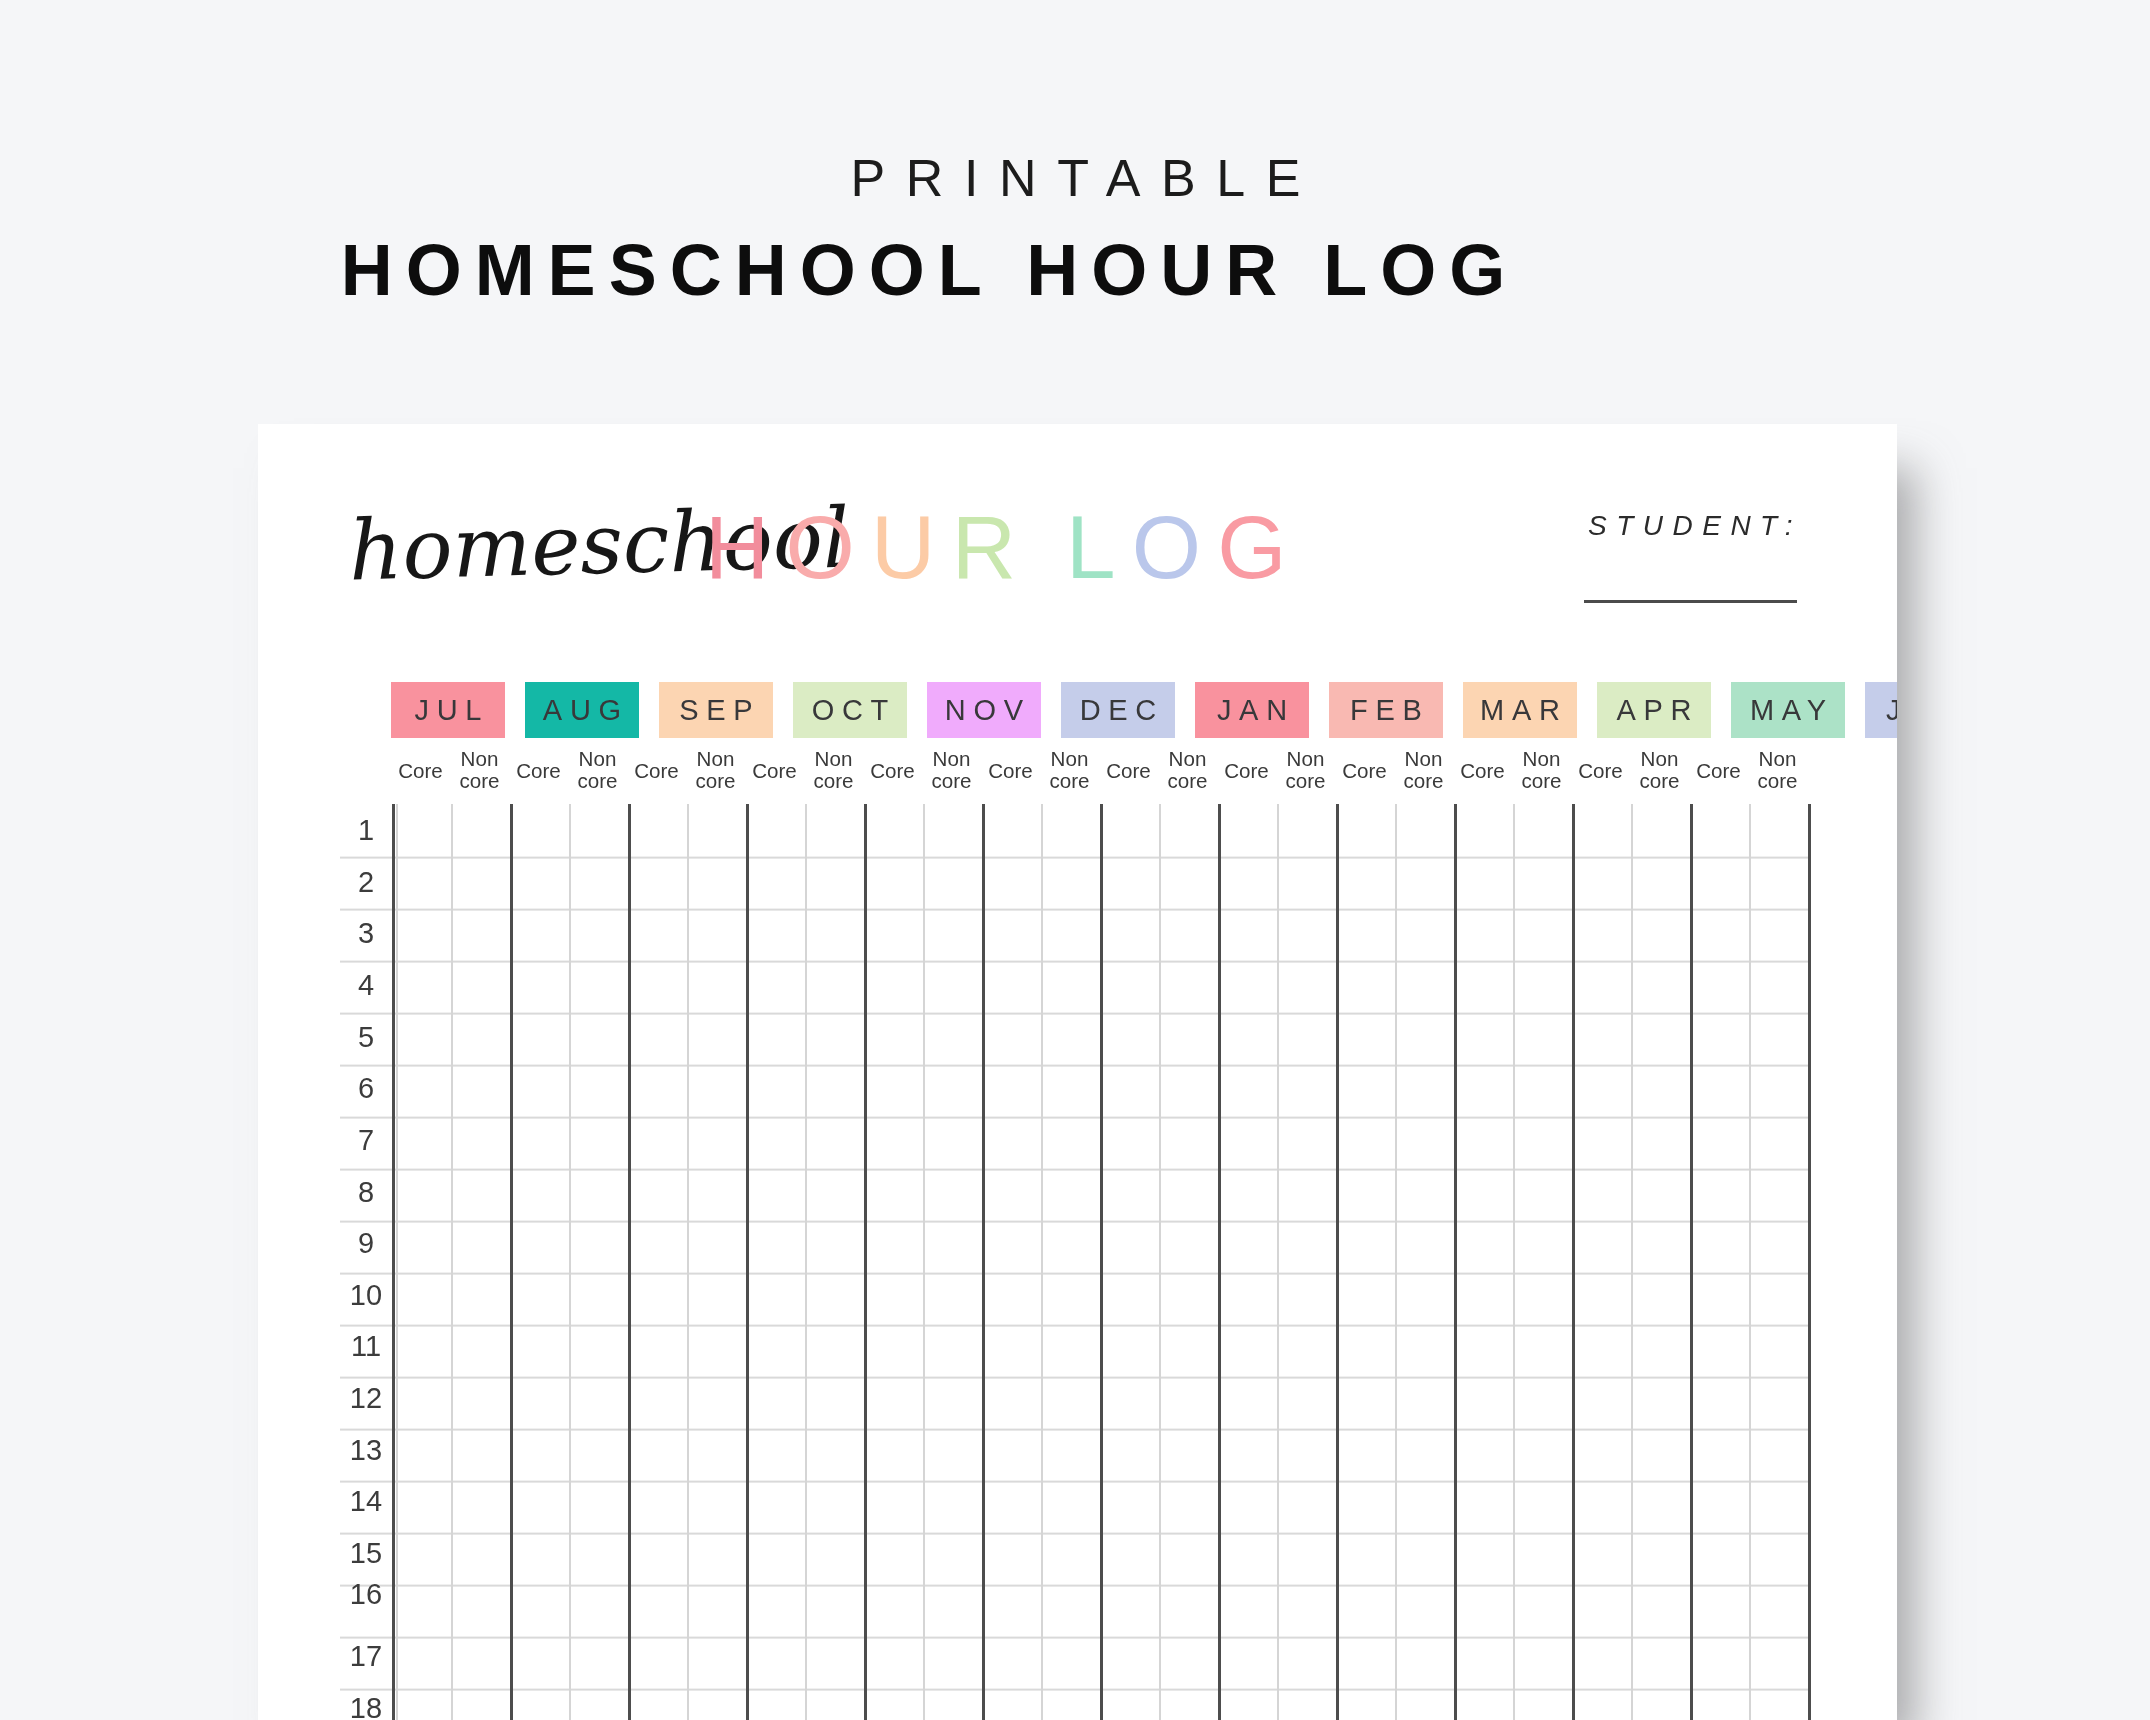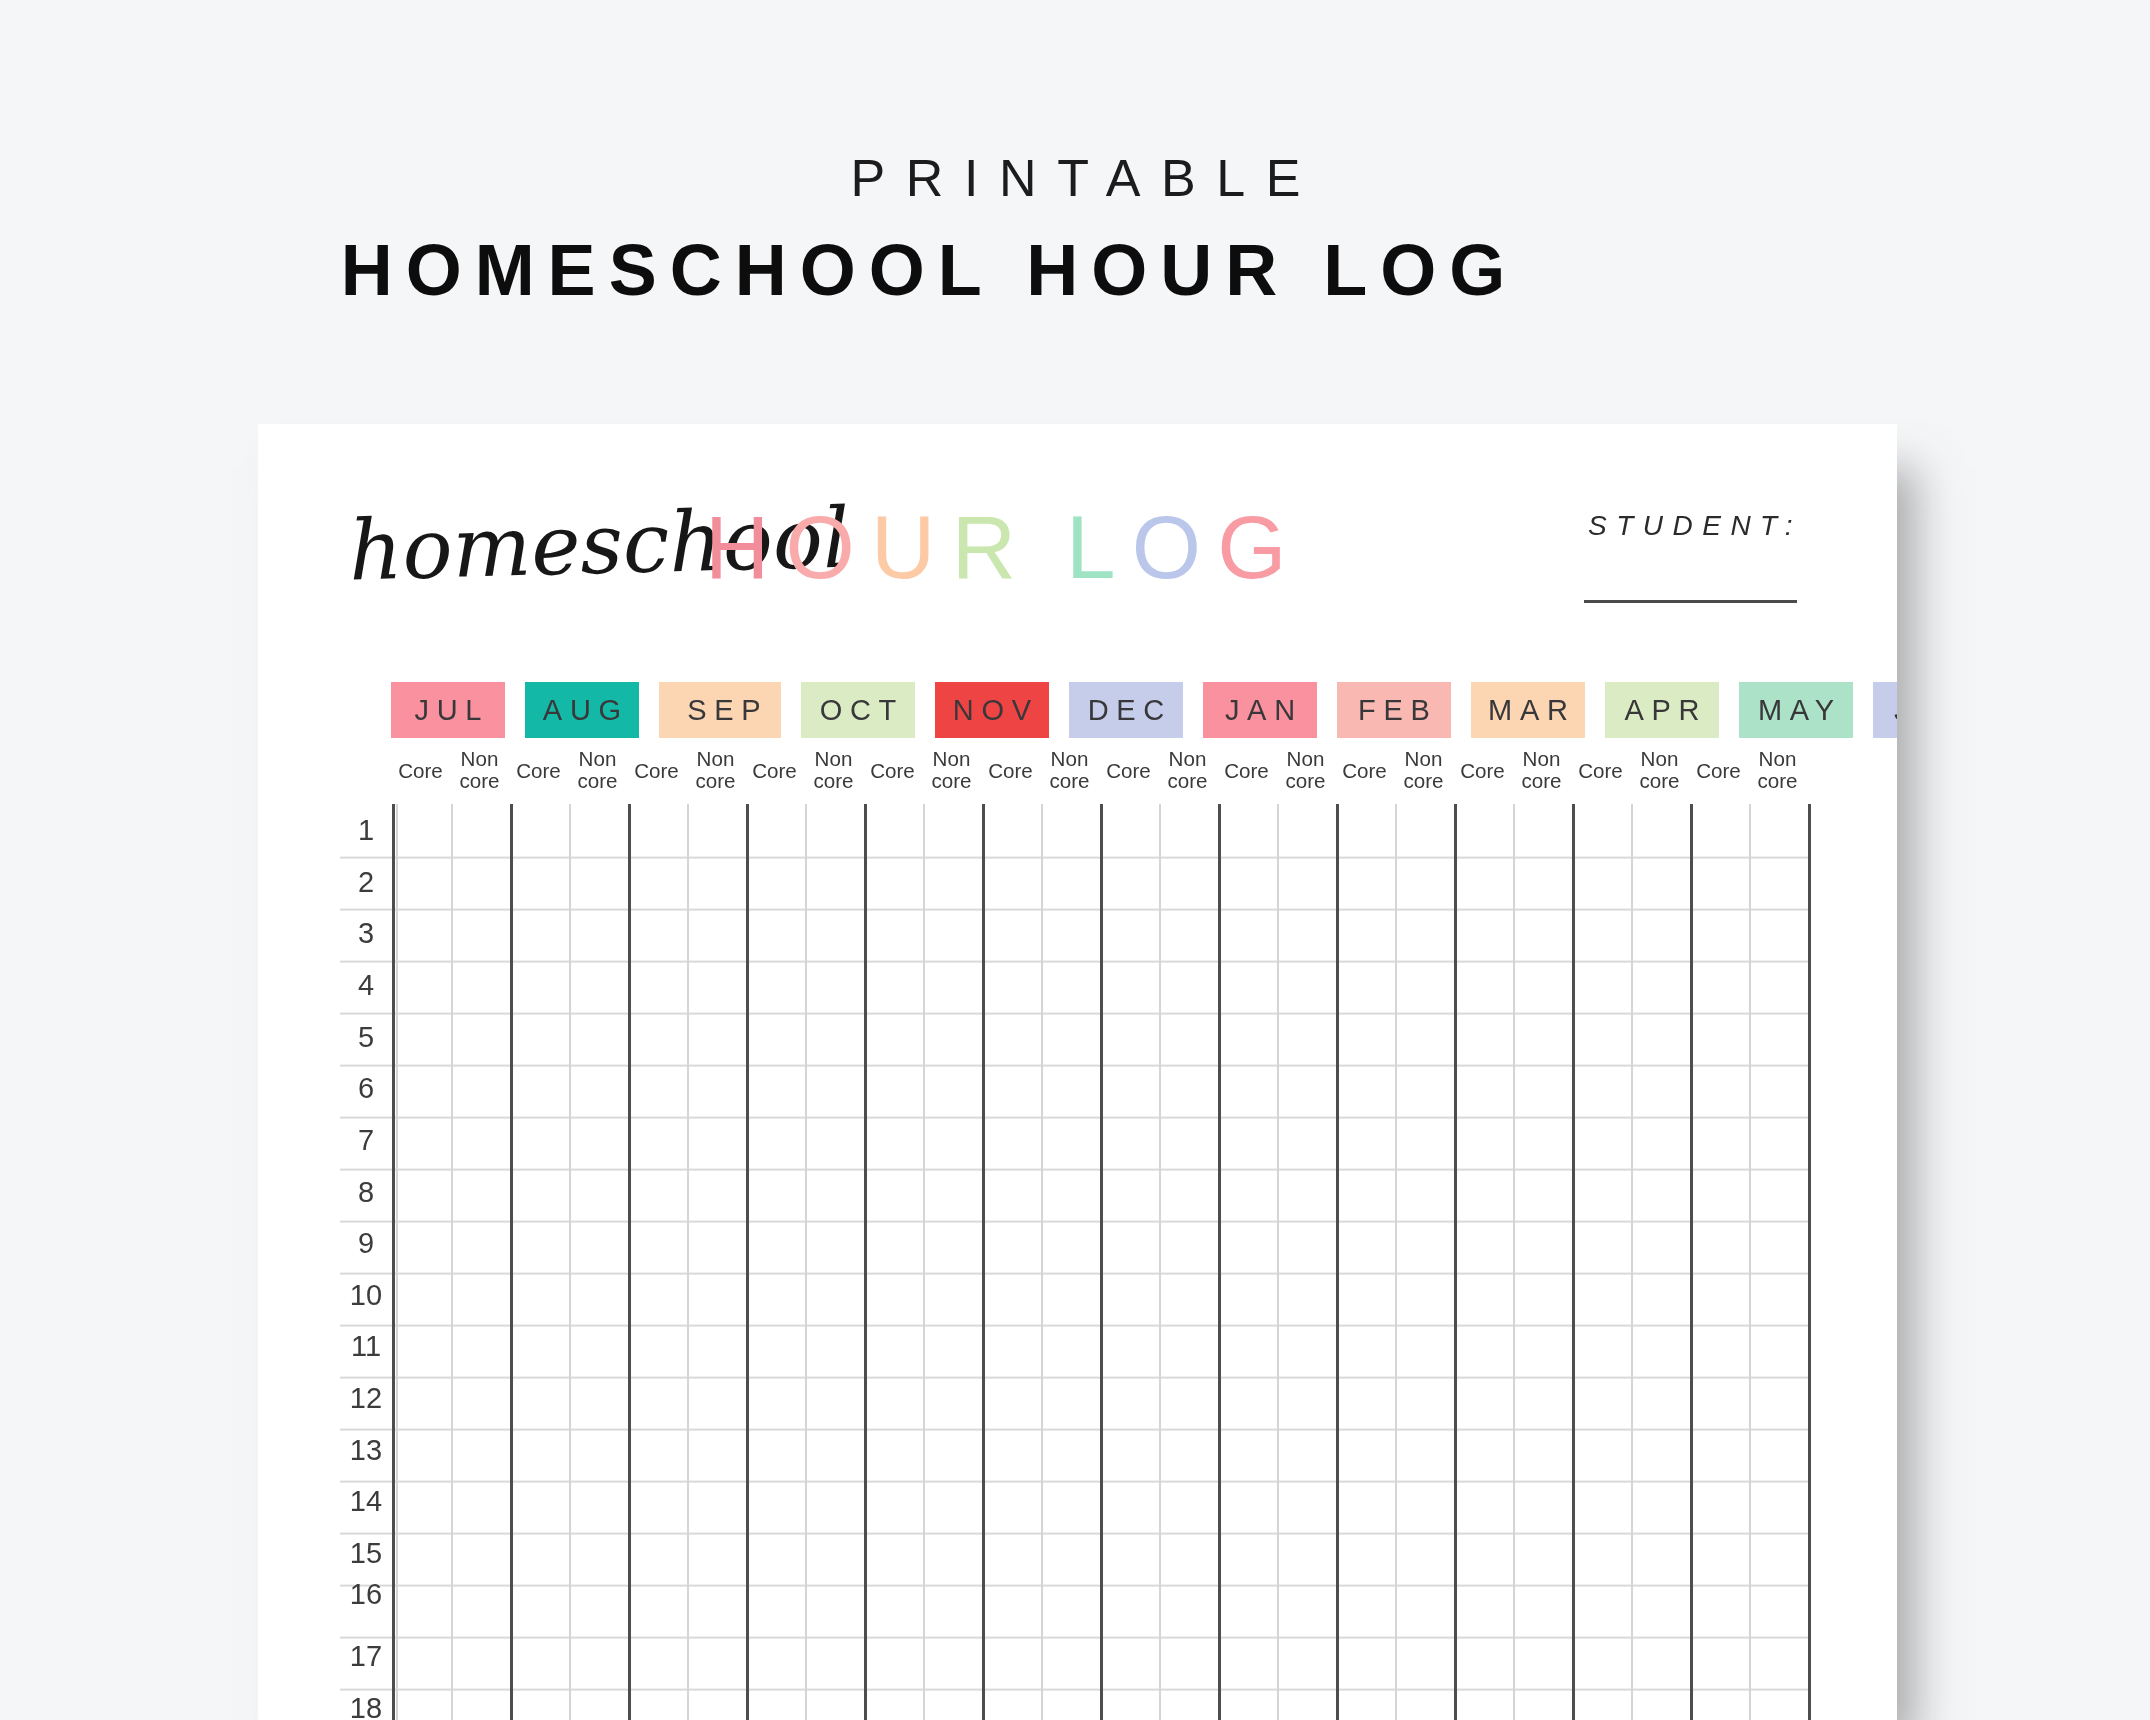--- a/index.html
+++ b/index.html
@@ -92,23 +92,23 @@
         <span class="letter" style="color: rgb(186, 199, 235);">O</span>
         <span class="letter" style="color: rgb(249, 155, 163);">G</span>
       </div>
     </div>
   <div class="student-label">STUDENT:</div>
   <div class="student-line"></div>
 
   <div class="months-row" id="months-row">
       <div class="month" style="background: rgb(249, 146, 158);">JUL</div>
       <div class="month" style="background: #14b8a6;">AUG</div>
-      <div class="month" style="background: rgb(252, 213, 178); padding-left: 8px;">SEP</div>
+      <div class="month" style="background: rgb(252, 213, 178);">SEP</div>
       <div class="month" style="background: rgb(219, 236, 196);">OCT</div>
-      <div class="month" style="background: #ef4444;">NOV</div>
+      <div class="month" style="background: #f0abfc;">NOV</div>
       <div class="month" style="background: rgb(197, 205, 234);">DEC</div>
       <div class="month" style="background: rgb(249, 146, 158);">JAN</div>
       <div class="month" style="background: rgb(249, 185, 178);">FEB</div>
       <div class="month" style="background: rgb(252, 213, 178);">MAR</div>
       <div class="month" style="background: rgb(219, 236, 196);">APR</div>
       <div class="month" style="background: rgb(172, 226, 199);">MAY</div>
       <div class="month" style="background: rgb(197, 205, 234);">JUN</div>
     </div>
   <div class="subhead-row" id="subhead-row">
       <div class="submonth">

